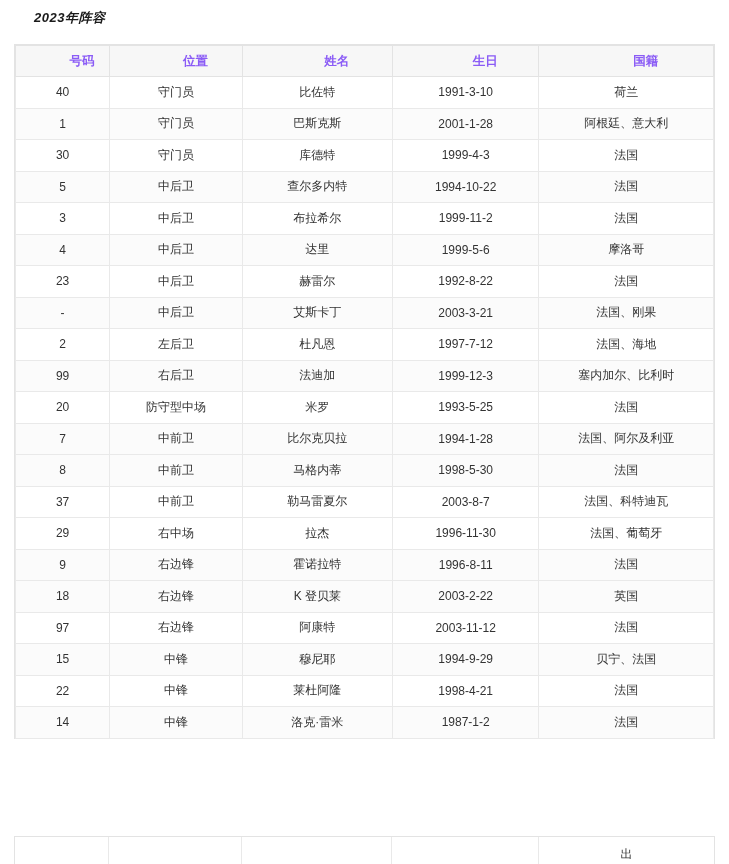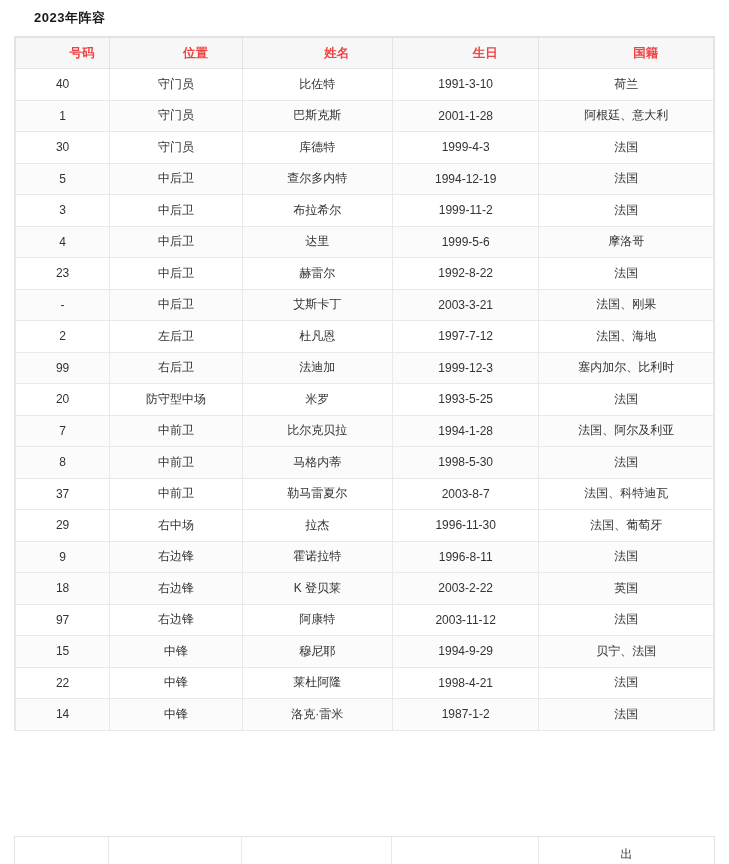--- a/index.html
+++ b/index.html
@@ -17,40 +17,41 @@
   .page {
     width: 729px;
     height: 864px;
     position: relative;
     box-sizing: border-box;
   }
   .section-title {
     font-size: 13px;
     font-weight: bold;
     color: #1a1a1a;
-    padding: 9px 0 9px 34px;
+    padding: 9px 0 17px 34px;
     letter-spacing: 0.5px;
+    font-style: italic;
   }
   .table-wrap {
     margin: 0 14px 0 14px;
     border: 1px solid #e3e3e3;
     border-bottom: none;
     box-sizing: border-box;
   }
   table.squad {
     width: 100%;
     border-collapse: collapse;
     table-layout: fixed;
     font-size: 12px;
   }
   table.squad th {
     background: #f7f7f7;
     font-weight: bold;
     font-size: 12.5px;
-    color: #ef4444;
+    color: #8b5cf6;
     height: 28px;
     border: 1px solid #e3e3e3;
     text-align: center;
     vertical-align: middle;
     padding-left: 40px;
   }
   table.squad td {
     height: 28.5px;
     border: 1px solid #e9e9e9;
     text-align: center;
@@ -142,21 +143,21 @@
           <td>30</td>
           <td>守门员</td>
           <td>库德特</td>
           <td>1999-4-3</td>
           <td>法国</td>
         </tr>
         <tr class="alt">
           <td>5</td>
           <td>中后卫</td>
           <td>查尔多内特</td>
-          <td>1994-12-19</td>
+          <td>1994-10-22</td>
           <td>法国</td>
         </tr>
         <tr>
           <td>3</td>
           <td>中后卫</td>
           <td>布拉希尔</td>
           <td>1999-11-2</td>
           <td>法国</td>
         </tr>
         <tr class="alt">

